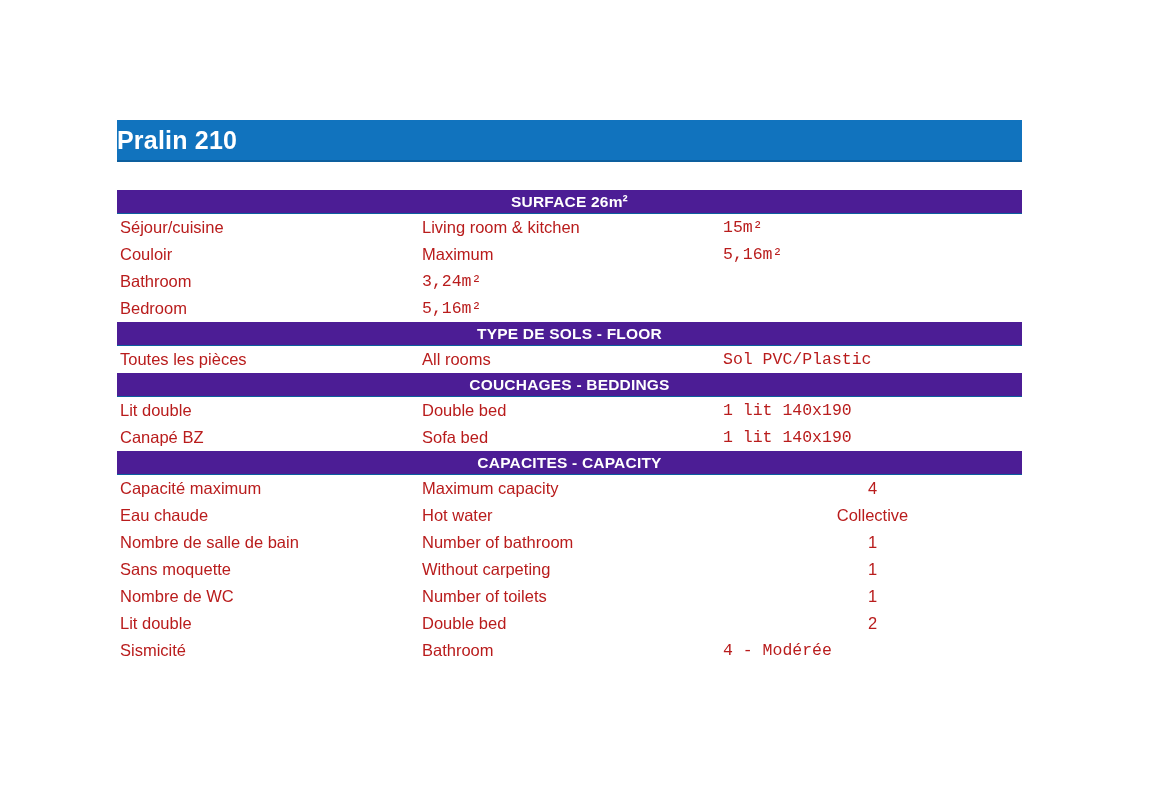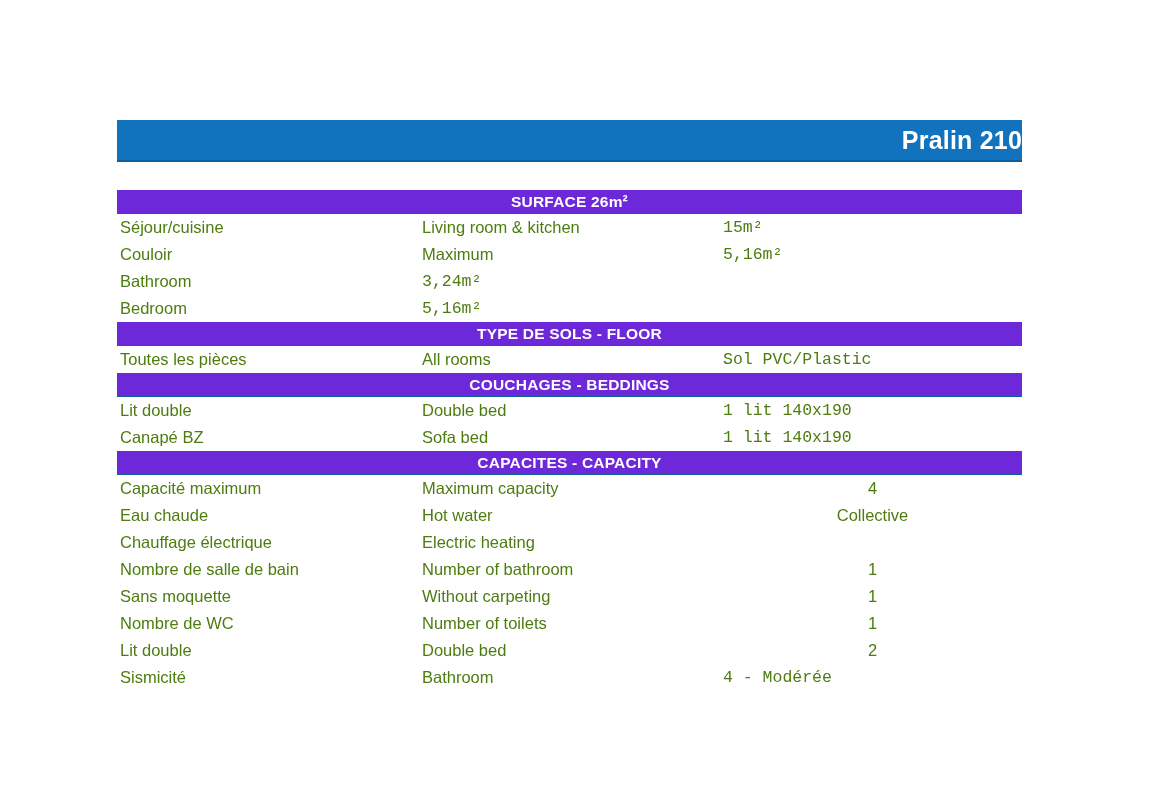--- a/index.html
+++ b/index.html
@@ -14,43 +14,42 @@
     left: 117px; top: 120px;
     width: 905px;
   }
   .title-bar {
     height: 40px;
     background: #1173BE;
     border-bottom: 2px solid #0d5f9e;
     color: #ffffff;
     font-weight: 700;
     font-size: 25px;
-    display: flex; align-items: center; justify-content: flex-end;
+    display: flex; align-items: center; justify-content: flex-start;
     letter-spacing: 0.2px;
-    padding-left: 20px;
   }
   .gap { height: 28px; }
   .hdr {
     height: 23px;
-    background: #6d28d9;
+    background: #4c1d95;
     border-bottom: 1px solid #0d5f9e;
     color: #ffffff;
     font-weight: 700;
     font-size: 15.5px;
     display: flex; align-items: center; justify-content: center;
     letter-spacing: 0.2px;
   }
   .row {
     display: grid;
     grid-template-columns: 302px 301px 1fr;
     padding-left: 3px;
     height: 27px;
     align-items: center;
     font-size: 16.5px;
-    color: #4d7c0f;
+    color: #b91c1c;
   }
   .cell { white-space: nowrap; overflow: visible; }
   .v-left { text-align: left; font-family: Liberation Mono, monospace; }
   .v-center { text-align: center; }
 </style>
 </head>
 <body>
 
 <div class="sheet">
 
@@ -122,25 +121,20 @@
     </div>
   </section>
 
   <section>
     <div class="row">
       <span class="cell">Eau chaude</span>
       <span class="cell">Hot water</span>
       <span class="cell v-center">Collective</span>
     </div>
     <div class="row">
-      <span class="cell">Chauffage électrique</span>
-      <span class="cell">Electric heating</span>
-      <span class="cell v-left"></span>
-    </div>
-    <div class="row">
       <span class="cell">Nombre de salle de bain</span>
       <span class="cell">Number of bathroom</span>
       <span class="cell v-center">1</span>
     </div>
     <div class="row">
       <span class="cell">Sans moquette</span>
       <span class="cell">Without carpeting</span>
       <span class="cell v-center">1</span>
     </div>
     <div class="row">

